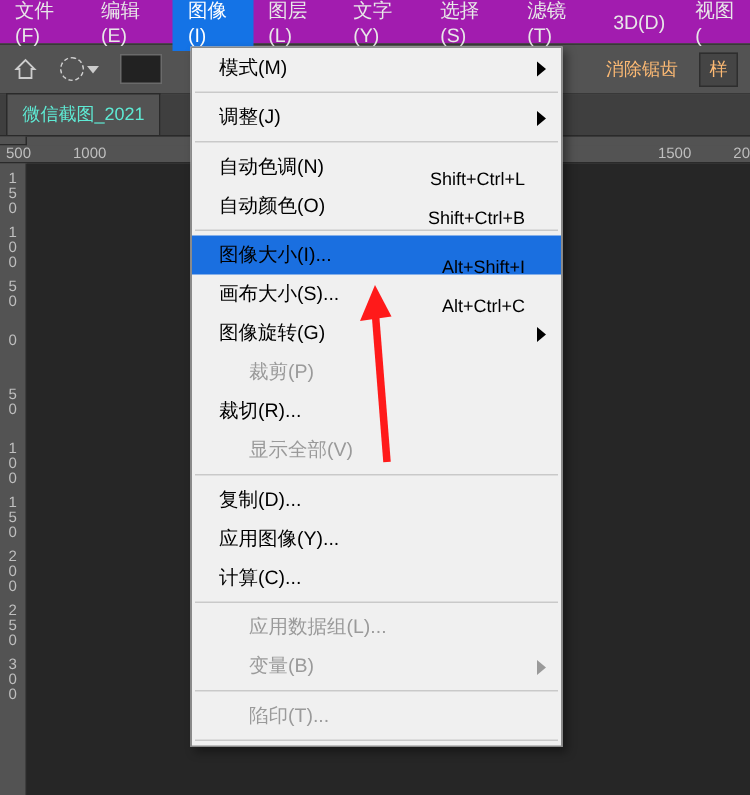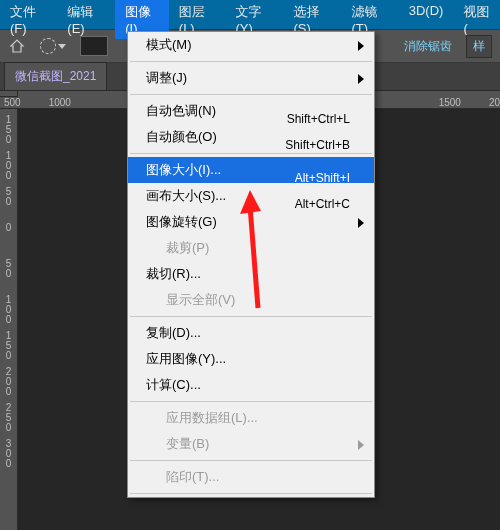--- a/index.html
+++ b/index.html
@@ -1,43 +1,43 @@
 <!DOCTYPE html>
 <html><head>
 <meta charset="utf-8">
 <style>
   * { margin: 0; padding: 0; box-sizing: border-box; font-family: "Microsoft YaHei", sans-serif; }
   body { background: #535353; width: 500px; height: 530px; overflow: hidden; position: relative; }
-  .menubar { display: flex; background: #0369a1; color: #e8e8e8; font-size: 13px; height: 29px; align-items: flex-start; }
+  .menubar { display: flex; background: #a21caf; color: #e8e8e8; font-size: 13px; height: 29px; align-items: center; }
   .menubar-item { padding: 3px 10px; cursor: default; }
   .menubar-item.open { background: #1473e6; color: #fff; }
   .toolbar { background: #535353; height: 34px; border-top: 1px solid #383838; border-bottom: 1px solid #383838; display: flex; align-items: center; padding: 0 8px; gap: 14px; }
   .tool-icon { width: 18px; height: 18px; display: flex; align-items: center; justify-content: center; color: #ccc; }
   .dash-circle { width: 16px; height: 16px; border: 1px dashed #ccc; border-radius: 8px; }
   .tri-down { width:0;height:0;border-left:4px solid transparent;border-right:4px solid transparent;border-top:5px solid #ccc; margin-left:2px;}
   .swatch { width: 28px; height: 20px; background: #222; border:1px solid #6a6a6a; }
-  .toolbar-text { color: #7dd3fc; font-size: 12px; }
+  .toolbar-text { color: #fdba74; font-size: 12px; }
   .toolbar-spacer { flex:1; }
   .tabbar { background: #3f3f3f; height: 28px; display:flex; align-items:flex-end; padding-left:4px; border-bottom:1px solid #2a2a2a;}
-  .doc-tab { background:#535353; color:#c4b5fd; font-size:12px; padding:5px 10px; border:1px solid #2a2a2a; border-bottom:none; display:flex; align-items:center; gap:8px;}
+  .doc-tab { background:#535353; color:#5eead4; font-size:12px; padding:5px 10px; border:1px solid #2a2a2a; border-bottom:none; display:flex; align-items:center; gap:8px;}
   .canvas-area { position:relative; display:flex; height: calc(530px - 24px - 34px - 28px); }
   .ruler-v { width:18px; background:#535353; color:#bfbfbf; font-size:10px; text-align:center; border-right:1px solid #2a2a2a;}
   .ruler-h-row { display:flex; height:18px;flex-direction:column;}
   .ruler-corner { width:18px; height:18px; background:#535353; border-right:1px solid #2a2a2a; border-bottom:1px solid #2a2a2a;}
   .ruler-h { flex:1; background:#535353; color:#bfbfbf; font-size:10px; display:flex; align-items:center; border-bottom:1px solid #2a2a2a; padding-left:4px; gap:28px;}
   .canvas-inner { flex:1; background:#262626;}
   .vcol { display:flex; flex-direction:column;}
   .ruler-v div { line-height:10px; padding-top:6px;}
   .ruler-v .tick { height:36px;}
   .dropdown { position:absolute; left:127px; top:31px; width:248px; background:#f0f0f0; border:1px solid #8a8a8a; box-shadow:3px 3px 6px rgba(0,0,0,.4); font-size:13px; color:#000;}
   .dd-item { display:flex; align-items:center; height:26px; padding:0 24px 0 18px; position:relative;}
   .dd-item.hasfly::after { content:""; position:absolute; right:10px; top:9px; width:0;height:0;border-top:5px solid transparent;border-bottom:5px solid transparent;border-left:6px solid #000;}
   .dd-item.disabled { color:#9a9a9a;margin-left:20px;}
   .dd-item.disabled.hasfly::after { border-left-color:#9a9a9a;}
-  .dd-item.hl { background:#1a6fe0; color:#ffffff;}
+  .dd-item.hl { background:#1a6fe0; color:#000000;}
   .dd-sep { height:1px; background:#c9c9c9; margin:3px 2px;}
   .dd-label { flex:1;}
   .dd-short { margin-left:12px; font-size:12px;margin-top:16px;}
   .arrow-annotation { position:absolute; left:228px; top:148px; pointer-events:none;}
 </style>
 </head>
 <body>
 
 <div class="menubar">
   <div class="menubar-item">文件(F)</div>

